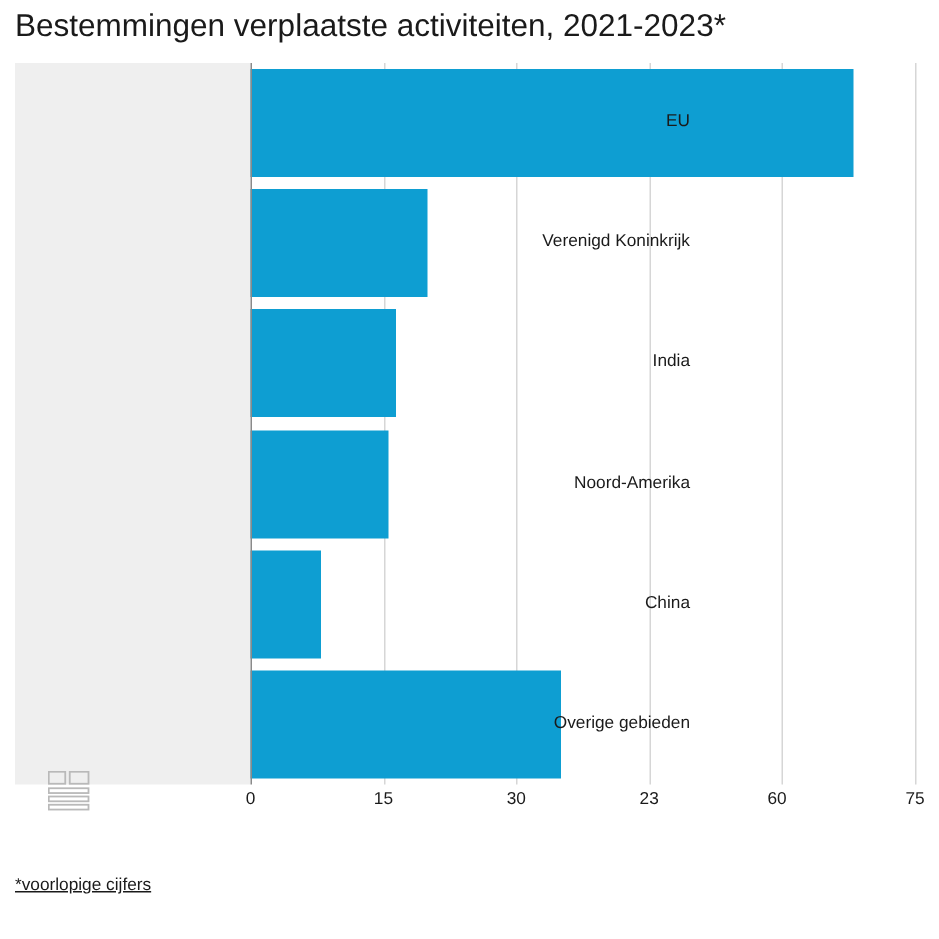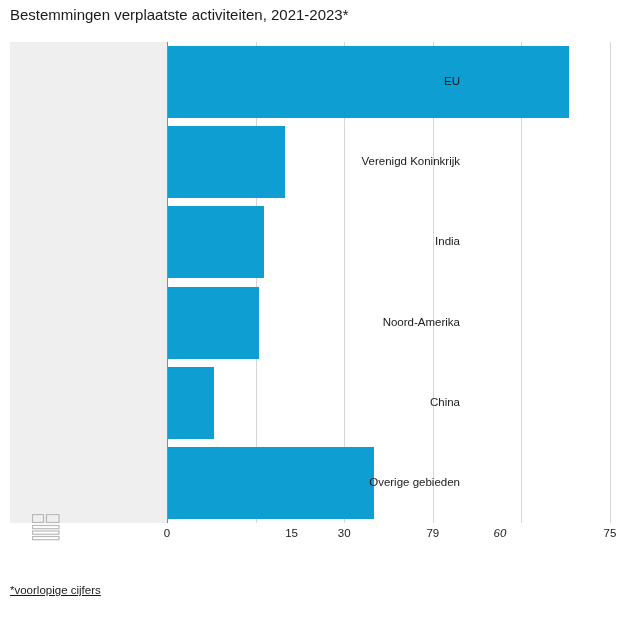--- a/index.html
+++ b/index.html
@@ -18,21 +18,21 @@
   .page {
     position: absolute;
     left: 0; top: 0;
     width: 626px;
     height: 626px;
   }
   .chart-title {
     position: absolute;
     left: 10px;
     top: 6px;
-    font-size: 15px;
+    font-size: 21px;
     color: #1a1a1a;
     white-space: nowrap;
   }
   
   .plot-frame {
     position: absolute;
     left: 10px;
     top: 42px;
     width: 600px;
     height: 481px;
@@ -174,18 +174,18 @@
 
   <div class="footnote">*voorlopige cijfers</div>
 
 <div class="cat-label" style="top: 76.0833px;">EU</div>
     <div class="cat-label" style="top: 156.25px;">Verenigd Koninkrijk</div>
     <div class="cat-label" style="top: 236.417px; margin-left: 40px;">India</div>
     <div class="cat-label" style="top: 316.583px; padding-left: 28px;">Noord-Amerika</div>
     <div class="cat-label" style="top: 396.75px;">China</div>
     <div class="cat-label" style="top: 476.917px;">Overige gebieden</div>
     <div class="x-tick" style="left: 167px;">0</div>
-    <div class="x-tick" style="left: 255.6px; margin-left: 36px;">15</div>
+    <div class="x-tick" style="left: 255.6px;">15</div>
     <div class="x-tick" style="left: 344.2px;">30</div>
-    <div class="x-tick" style="left: 432.8px;">79</div>
-    <div class="x-tick" style="left: 500px; font-style: italic;">60</div>
+    <div class="x-tick" style="left: 432.8px;">23</div>
+    <div class="x-tick" style="left: 518px;">60</div>
     <div class="x-tick" style="left: 610px;">75</div>
   </div>
 
 </body></html>

